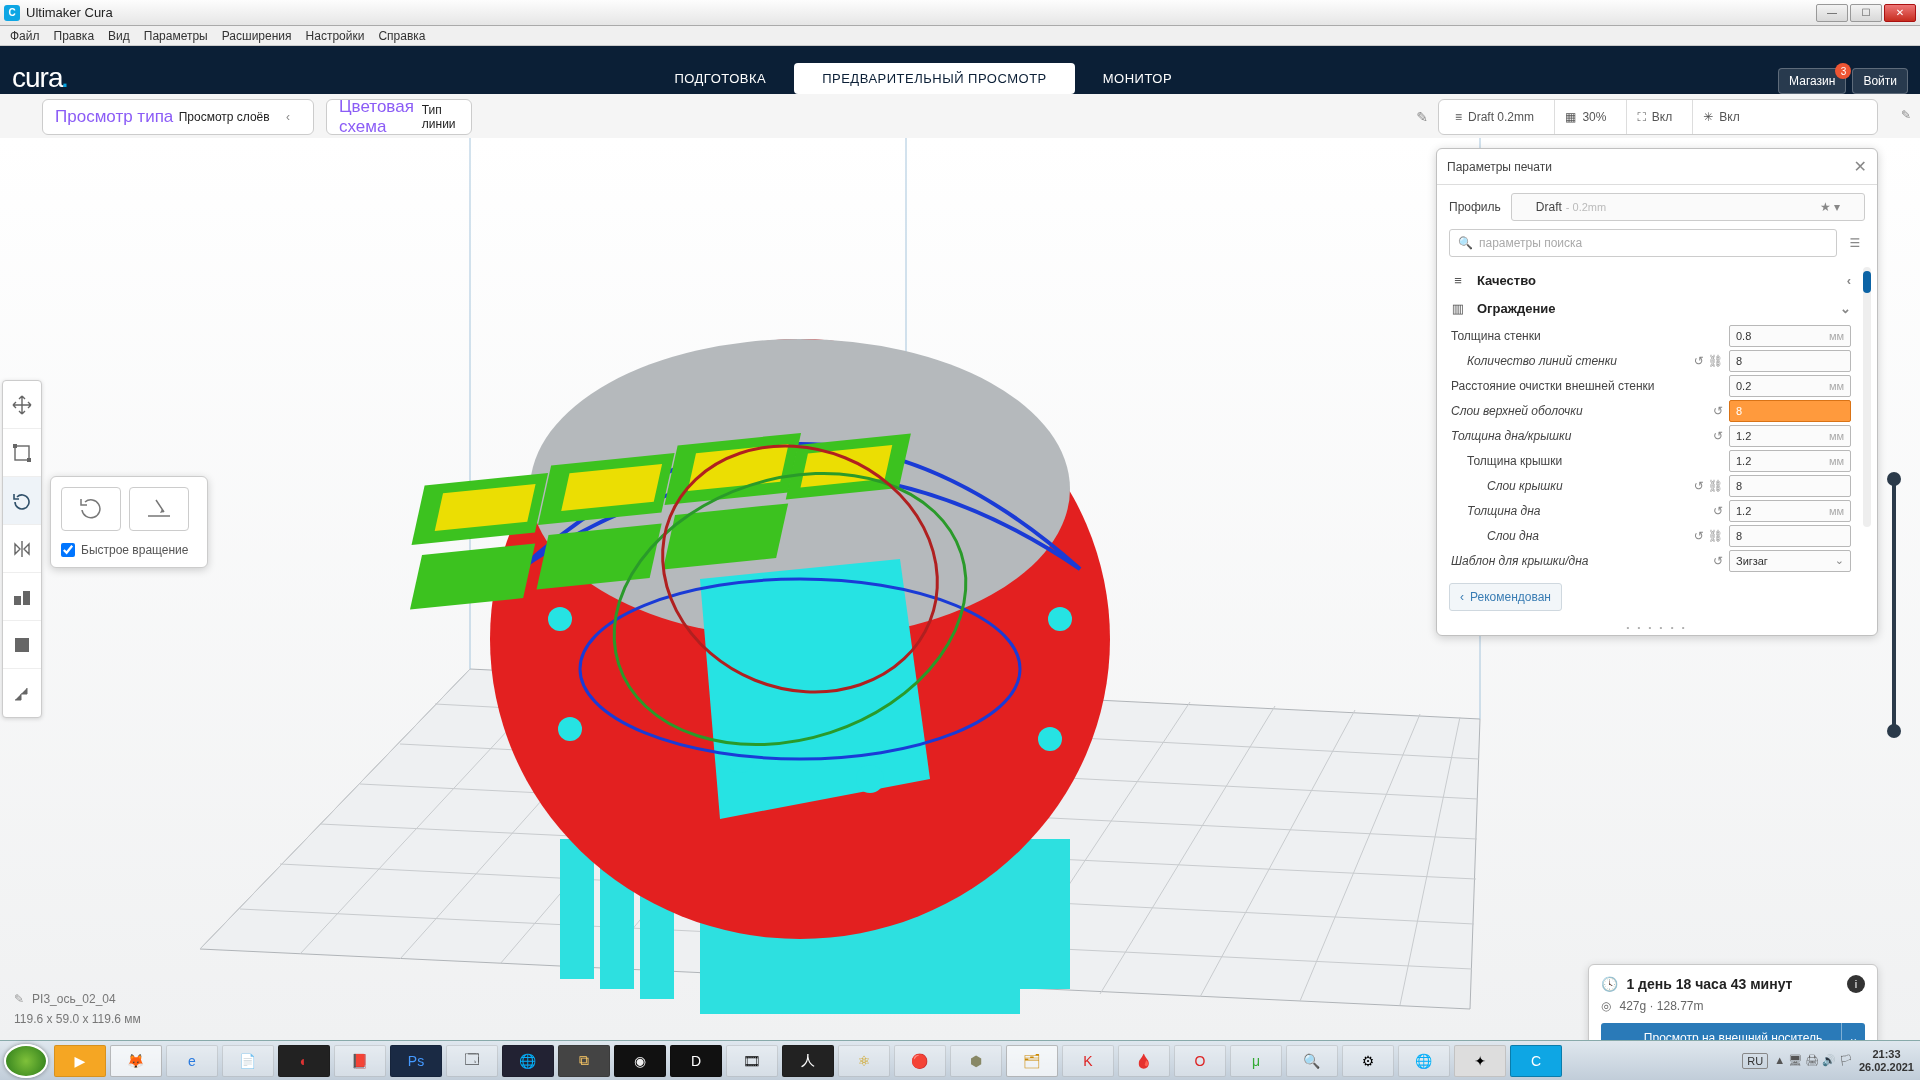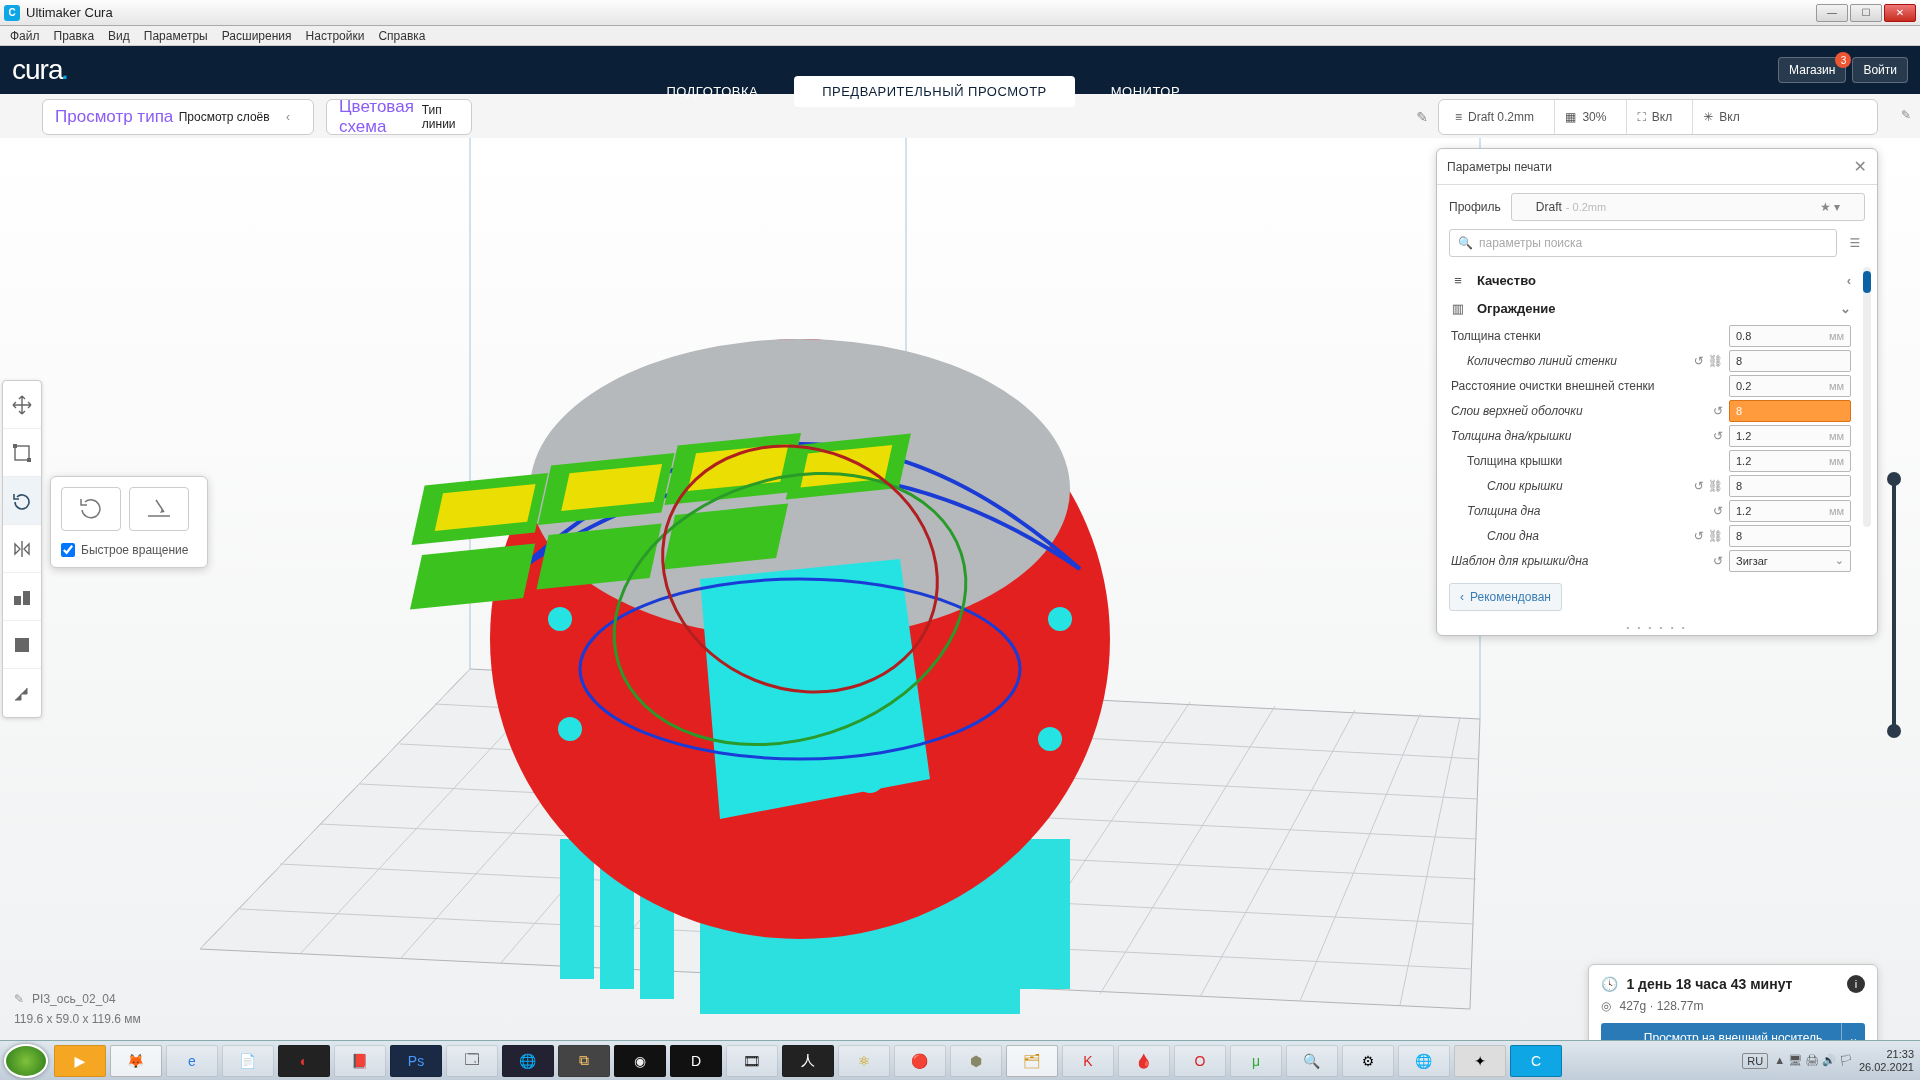--- a/index.html
+++ b/index.html
@@ -11,24 +11,24 @@
 .titlebar-text { flex: 1; font-size: 13px; color: #222; }
 .titlebar-btns { display: flex; gap: 2px; }
 .tb-btn { width: 32px; height: 18px; background: linear-gradient(#f3f3f3, #d8d8d8); border: 1px solid #999; border-radius: 2px; display:flex; align-items:center; justify-content:center; font-size:10px; color:#555; }
 .tb-close { background: linear-gradient(#e77, #c62c1f); color: #fff; border-color: #a11; }
 
 
 .menubar { height: 20px; background: #f0f0f0; display: flex; align-items: center; padding: 0 4px; font-size: 12px; color: #333; gap: 2px; border-bottom: 1px solid #ccc;}
 .menubar span { padding: 2px 6px; }
 
 
-.header { height: 48px; background: #0b1f36; display: flex; align-items: center; padding: 0 12px; }
+.header { height: 48px; background: #0b1f36; display: flex; align-items: flex-end; padding: 0 12px; }
 .logo { color: #fff; font-size: 28px; font-weight: 200; letter-spacing: -1px; display:flex; align-items:baseline;}
 .logo .dot { color:#06a6e4; font-size:32px; line-height:0; margin-left:-2px; }
-.nav-center { flex: 1; display: flex; justify-content: center; gap: 8px; margin-top: 43px; }
+.nav-center { flex: 1; display: flex; justify-content: center; gap: 0; margin-top: 43px; }
 .nav-tab { color: #fff; font-size: 13px; padding: 8px 28px; letter-spacing: 0.5px; cursor: pointer; }
 .nav-tab.active { background: #fff; color: #0b1f36; border-radius: 4px; }
 .header-right { display: flex; gap: 6px; }
 .hdr-btn { background: rgba(255,255,255,0.12); color:#fff; border:1px solid rgba(255,255,255,0.25); border-radius:4px; padding: 5px 10px; font-size:12px; position:relative; }
 .badge { position:absolute; top:-6px; right:-6px; background:#e53; color:#fff; border-radius:50%; width:16px; height:16px; font-size:10px; display:flex; align-items:center; justify-content:center; }
 
 
 .stagebar { height: 46px; background: #f5f5f5; display: flex; align-items: center; padding: 0 0; border-bottom: 1px solid #ddd; }
 .stage-box { background: #fff; border: 1px solid #ccc; border-radius: 6px; height: 36px; display: flex; align-items: center; padding: 0 12px; margin: 0 6px; font-size: 12px; color:#555; position:relative;}
 .stage-box-left { margin-left: 42px; width: 272px; justify-content: space-between;}
@@ -115,21 +115,21 @@
 .br-card .savebtn{ background:#2a7ab8; color:#fff; border-radius:3px; height:30px; display:flex; align-items:center; justify-content:center; font-size:12px; position:relative;}
 .br-card .savebtn .dd{ position:absolute; right:0; top:0; bottom:0; width:24px; border-left:1px solid rgba(255,255,255,0.4); display:flex; align-items:center; justify-content:center;}
 
 
 .taskbar { position:absolute; bottom:0; left:0; right:0; height:40px; background:linear-gradient(#dfe7ee,#c1cdd9); border-top:1px solid #8aa; display:flex; align-items:center; padding:0 4px;}
 .start { width:44px; height:34px; background:radial-gradient(circle,#7fc13a,#2a7a1a); border-radius:50%; border:2px solid #fff; box-shadow:0 0 4px rgba(0,0,0,0.4);}
 .tb-icons { display:flex; gap:4px; margin-left:6px; flex:1;}
 .tb-icons .ti { width:52px; height:32px; background:rgba(255,255,255,0.3); border:1px solid rgba(0,0,0,0.12); border-radius:2px; display:flex; align-items:center; justify-content:center; font-size:14px;}
 .tb-icons .ti.active{ background:rgba(255,255,255,0.7); border-color:rgba(0,0,0,0.25);}
 .tray { display:flex; align-items:center; gap:6px; font-size:11px; color:#333; padding-right:2px;}
-.tray .clock{ text-align:right; line-height:1.1;}
+.tray .clock{ text-align:center; line-height:1.1;font-weight:bold;}
 .tray .lang{ border:1px solid #888; padding:1px 4px; font-size:11px; border-radius:2px;}
 .tray-icons { display:flex; gap:5px; color:#555; }
 
 svg { display:block; }
 </style>
 </head>
 <body>
 
 <div class="titlebar">
   <div class="titlebar-icon">C</div>

